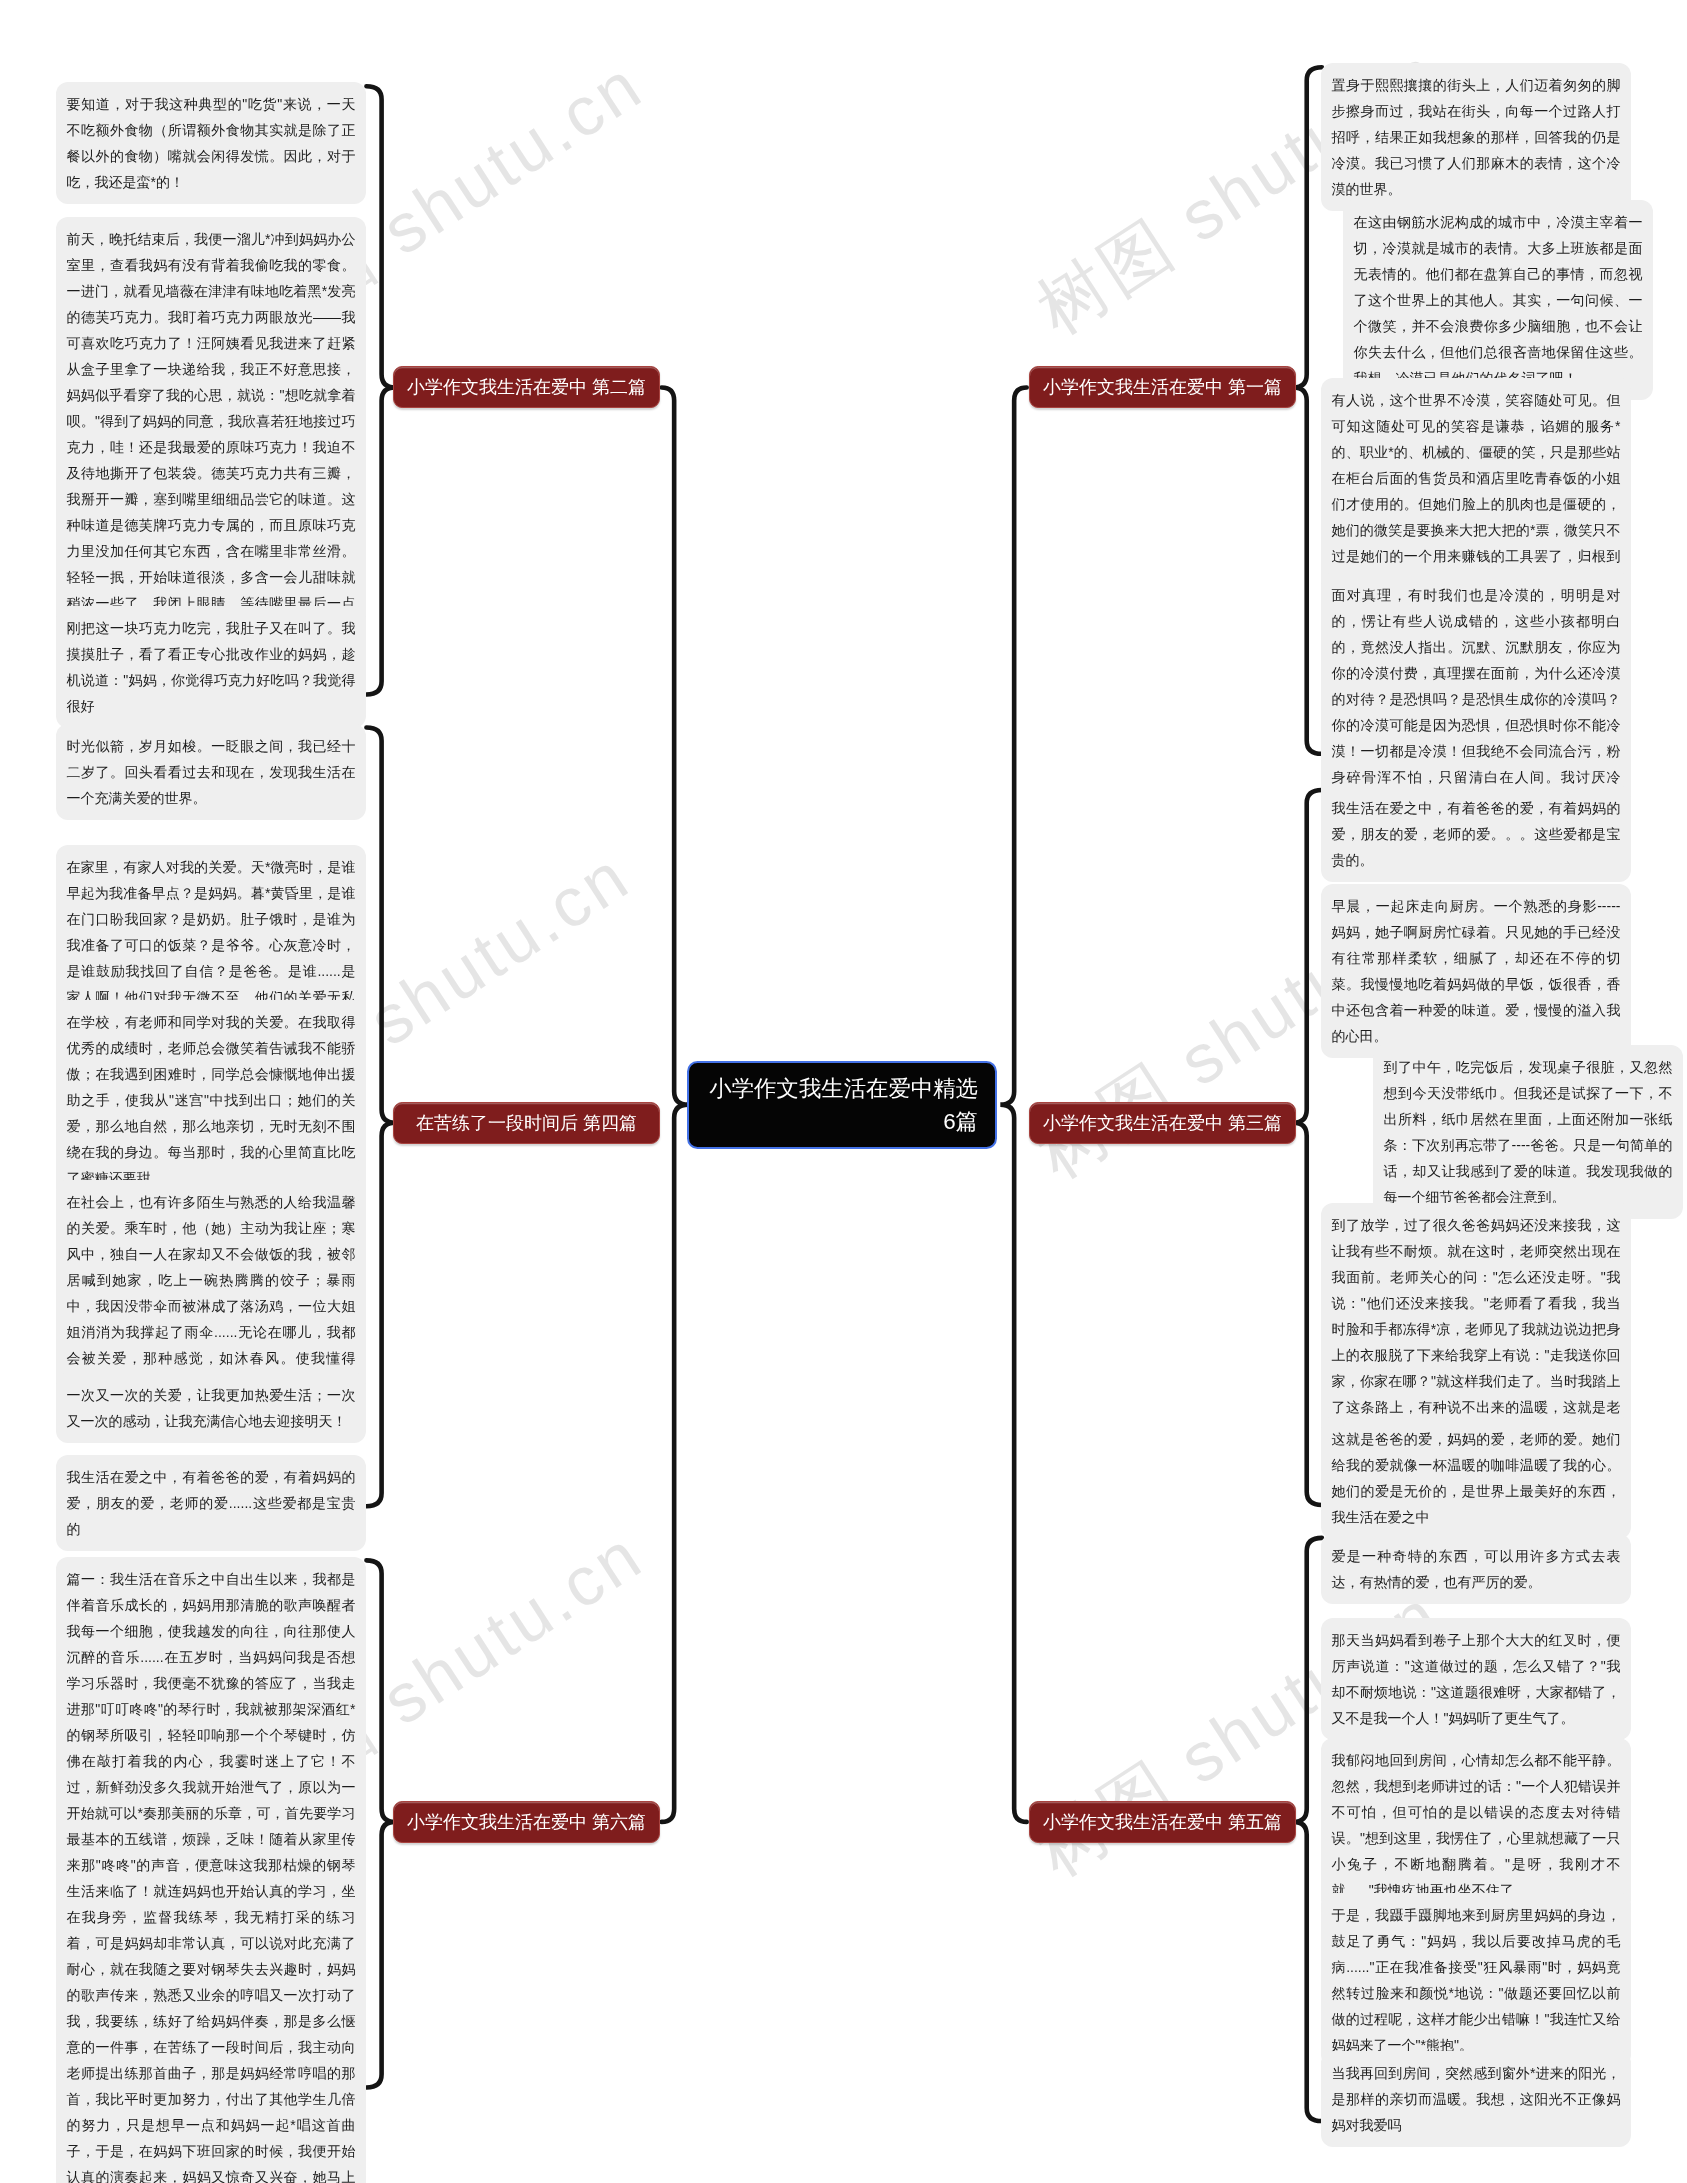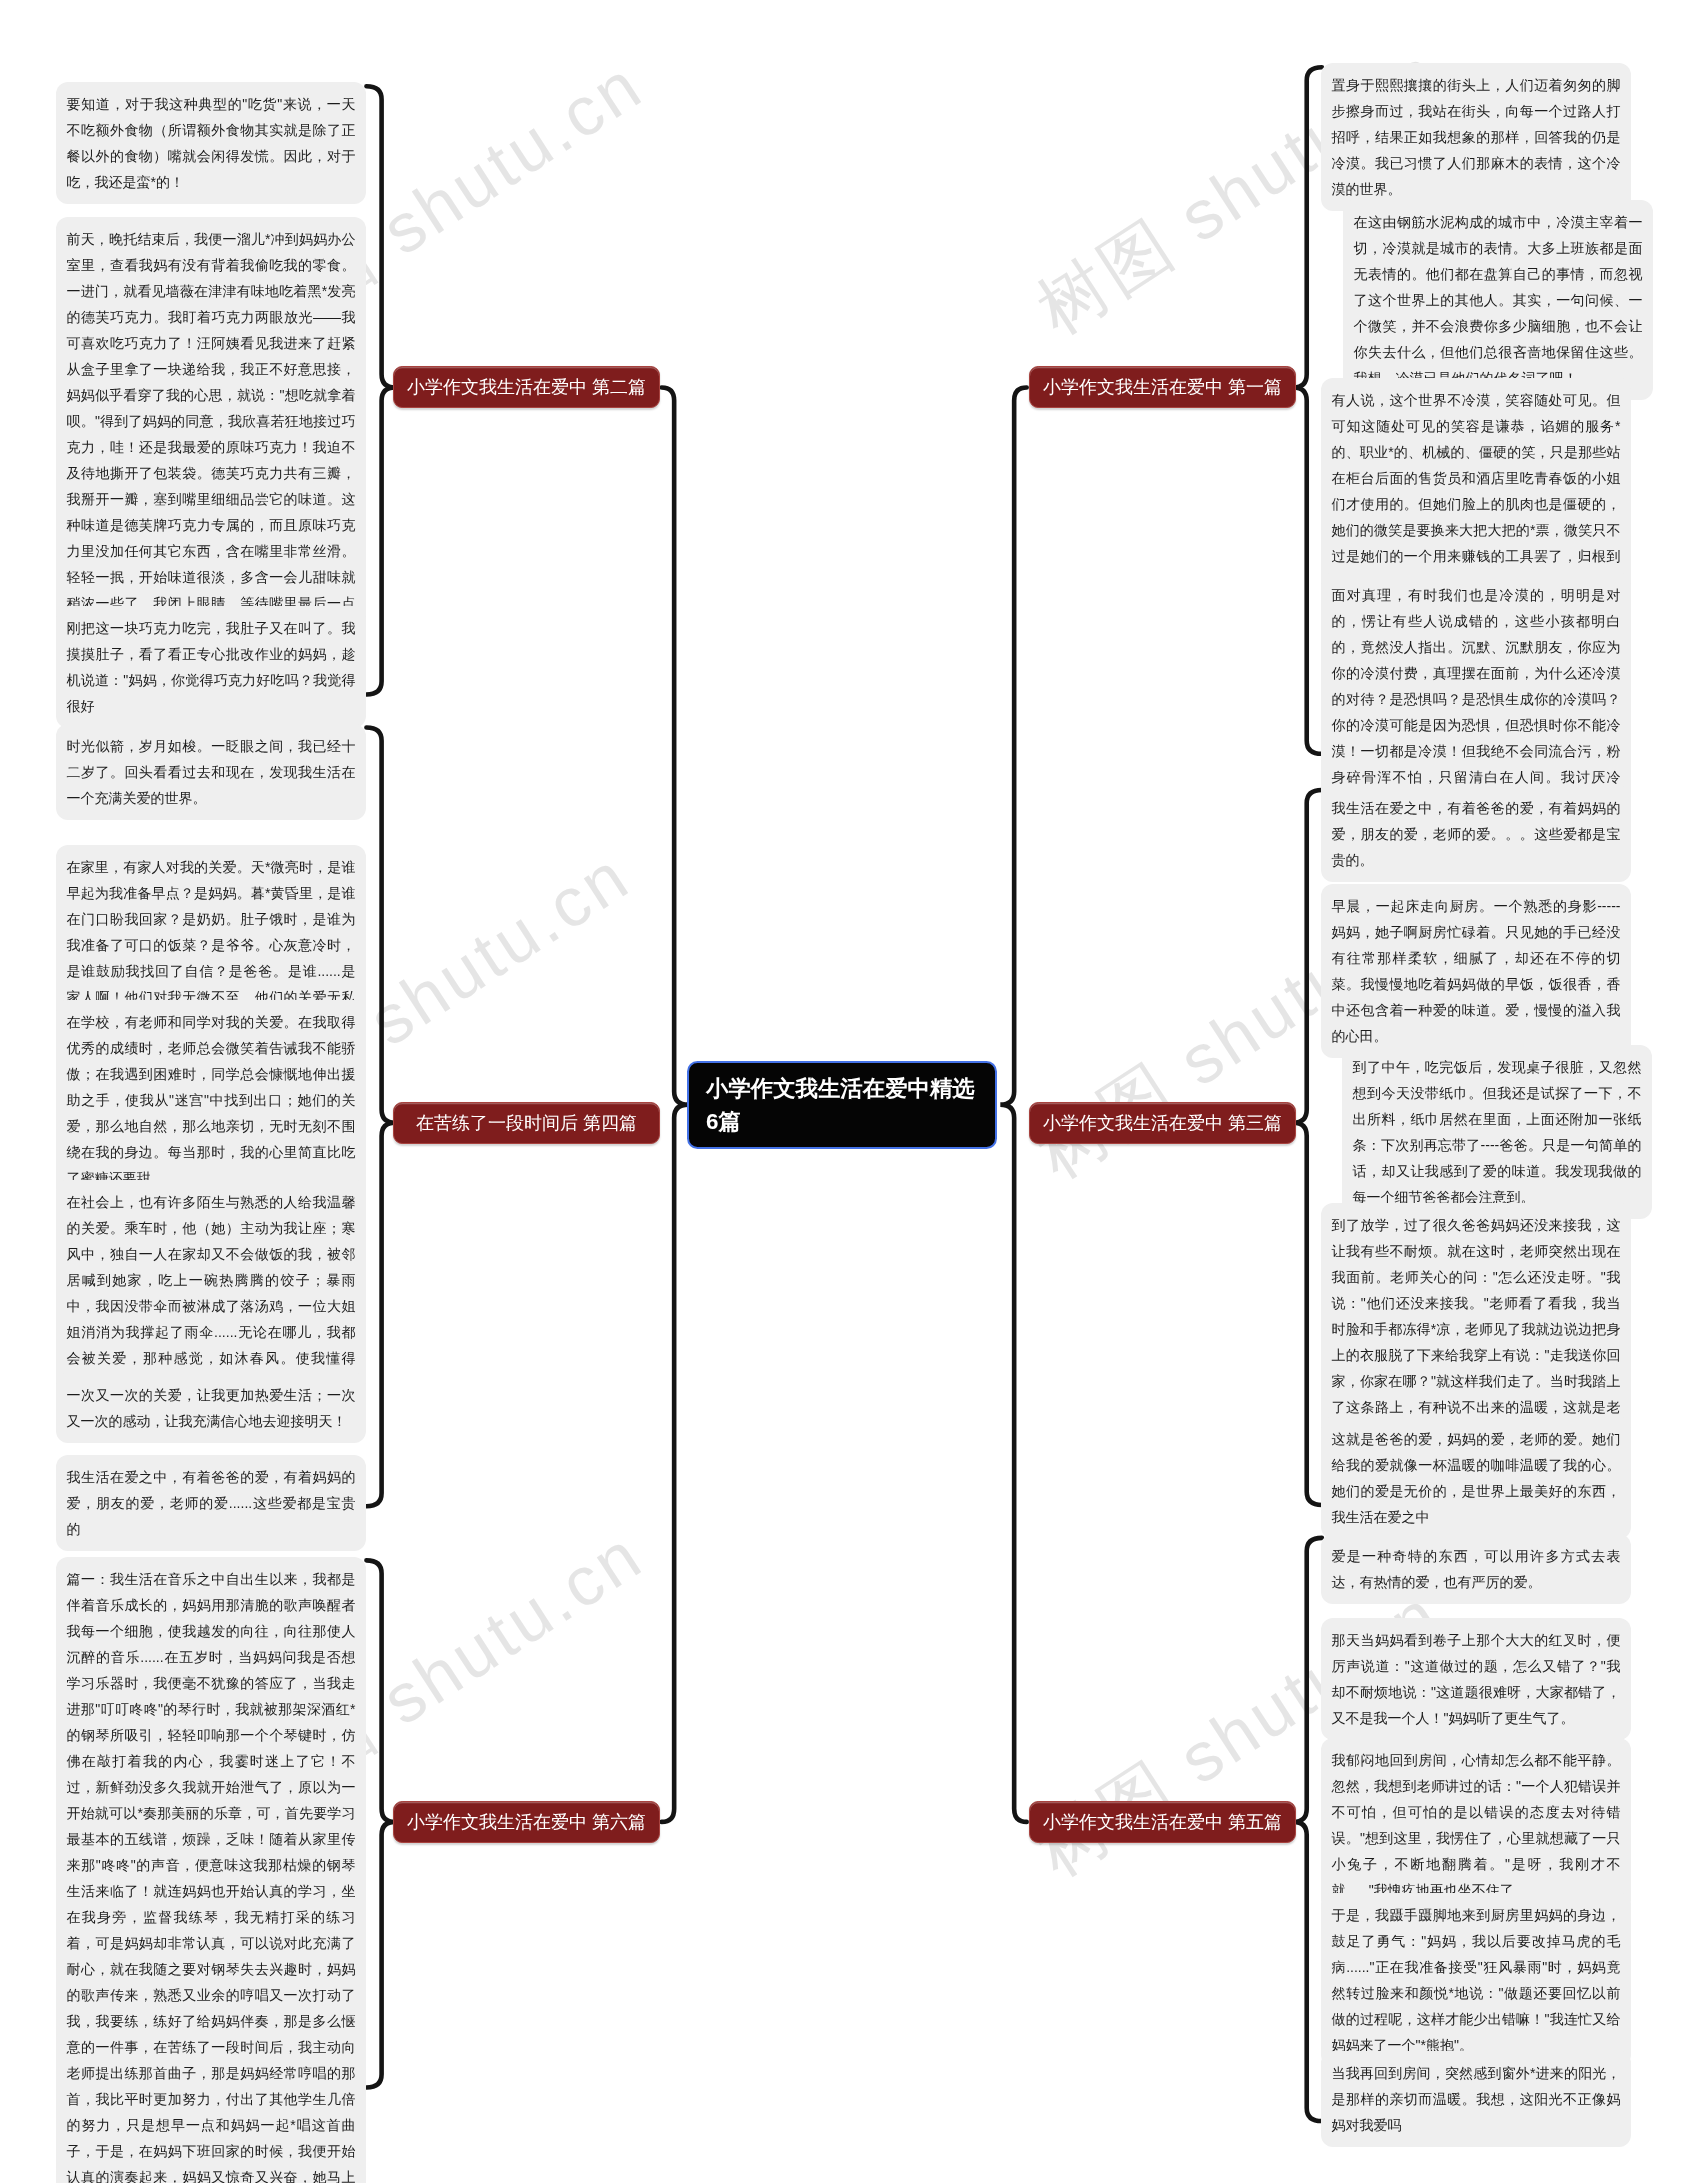--- a/index.html
+++ b/index.html
@@ -14,22 +14,22 @@
   .blabel{
     position:absolute;width:267px;height:42px;box-sizing:border-box;
     background:#7f1d1d;border:1.3px solid #a8423e;border-radius:9.2px;
     color:#ffffff;font-size:18px;display:flex;align-items:center;justify-content:center;
     box-shadow:inset 0 1.3px 0 rgba(255,255,255,.28),0 1.3px 2px rgba(0,0,0,.18);
     white-space:nowrap;
   }
   .center-node{
     position:absolute;left:687px;top:1061px;width:310px;height:88px;box-sizing:border-box;
     background:#050505;border:2.6px solid #4472e8;border-radius:10.5px;
-    color:#ffffff;font-size:22.4px;line-height:33px;text-align:left;
-    display:flex;align-items:center;justify-content:center;padding:0 17px;font-weight:bold;
+    color:#ffffff;font-size:22.4px;line-height:33px;text-align:right;
+    display:flex;align-items:center;justify-content:center;padding:0 17px;
   }
   .watermark{
     position:absolute;font-size:69px;color:#cccccc;opacity:.5;
     transform:rotate(-33deg);white-space:nowrap;pointer-events:none;letter-spacing:4px;
   }
   #braces{position:absolute;left:0;top:0;}
 </style>
 </head>
 <body>
 
@@ -61,21 +61,21 @@
       <div class="tblock" style="left: 1343px; top: 200px;">在这由钢筋水泥构成的城市中，冷漠主宰着一切，冷漠就是城市的表情。大多上班族都是面无表情的。他们都在盘算自己的事情，而忽视了这个世界上的其他人。其实，一句问候、一个微笑，并不会浪费你多少脑细胞，也不会让你失去什么，但他们总很吝啬地保留住这些。我想，冷漠已是他们的代名词了吧！</div>
       <div class="tblock" style="left: 1321px; top: 378px;">有人说，这个世界不冷漠，笑容随处可见。但可知这随处可见的笑容是谦恭，谄媚的服务*的、职业*的、机械的、僵硬的笑，只是那些站在柜台后面的售货员和酒店里吃青春饭的小姐们才使用的。但她们脸上的肌肉也是僵硬的，她们的微笑是要换来大把大把的*票，微笑只不过是她们的一个用来赚钱的工具罢了，归根到底，她们也是冷漠的。</div>
       <div class="tblock" style="left: 1321px; top: 573px;">面对真理，有时我们也是冷漠的，明明是对的，愣让有些人说成错的，这些小孩都明白的，竟然没人指出。沉默、沉默朋友，你应为你的冷漠付费，真理摆在面前，为什么还冷漠的对待？是恐惧吗？是恐惧生成你的冷漠吗？你的冷漠可能是因为恐惧，但恐惧时你不能冷漠！一切都是冷漠！但我绝不会同流合污，粉身碎骨浑不怕，只留清白在人间。我讨厌冷漠，我讨厌为自己而冷漠、为赚钱而冷漠、</div>
       <div class="blabel" style="left: 393px; top: 366px;">小学作文我生活在爱中 第二篇</div>
       <div class="tblock" style="left: 56px; top: 82px;">要知道，对于我这种典型的"吃货"来说，一天不吃额外食物（所谓额外食物其实就是除了正餐以外的食物）嘴就会闲得发慌。因此，对于吃，我还是蛮*的！</div>
       <div class="tblock" style="left: 56px; top: 217px;">前天，晚托结束后，我便一溜儿*冲到妈妈办公室里，查看我妈有没有背着我偷吃我的零食。一进门，就看见墙薇在津津有味地吃着黑*发亮的德芙巧克力。我盯着巧克力两眼放光——我可喜欢吃巧克力了！汪阿姨看见我进来了赶紧从盒子里拿了一块递给我，我正不好意思接，妈妈似乎看穿了我的心思，就说："想吃就拿着呗。"得到了妈妈的同意，我欣喜若狂地接过巧克力，哇！还是我最爱的原味巧克力！我迫不及待地撕开了包装袋。德芙巧克力共有三瓣，我掰开一瓣，塞到嘴里细细品尝它的味道。这种味道是德芙牌巧克力专属的，而且原味巧克力里没加任何其它东西，含在嘴里非常丝滑。轻轻一抿，开始味道很淡，多含一会儿甜味就稍浓一些了。我闭上眼睛，等待嘴里最后一点儿甜味在我的口腔弥散、慢慢消释，又忍不住再细细回味，感觉嘴巴还有一种甜苦相掺的奇妙味道。紧接着是享受第二瓣、三瓣的美味！</div>
       <div class="tblock" style="left: 56px; top: 606px;">刚把这一块巧克力吃完，我肚子又在叫了。我摸摸肚子，看了看正专心批改作业的妈妈，趁机说道："妈妈，你觉得巧克力好吃吗？我觉得很好</div>
       <div class="blabel" style="left: 1029px; top: 1102px;">小学作文我生活在爱中 第三篇</div>
       <div class="tblock" style="left: 1321px; top: 786px;">我生活在爱之中，有着爸爸的爱，有着妈妈的爱，朋友的爱，老师的爱。。。这些爱都是宝贵的。</div>
       <div class="tblock" style="left: 1321px; top: 884px;">早晨，一起床走向厨房。一个熟悉的身影-----妈妈，她子啊厨房忙碌着。只见她的手已经没有往常那样柔软，细腻了，却还在不停的切菜。我慢慢地吃着妈妈做的早饭，饭很香，香中还包含着一种爱的味道。爱，慢慢的溢入我的心田。</div>
-      <div class="tblock" style="left: 1342px; top: 1045px;">到了中午，吃完饭后，发现桌子很脏，又忽然想到今天没带纸巾。但我还是试探了一下，不出所料，纸巾居然在里面，上面还附加一张纸条：下次别再忘带了----爸爸。只是一句简单的话，却又让我感到了爱的味道。我发现我做的每一个细节爸爸都会注意到。</div>
+      <div class="tblock" style="left: 1373px; top: 1045px;">到了中午，吃完饭后，发现桌子很脏，又忽然想到今天没带纸巾。但我还是试探了一下，不出所料，纸巾居然在里面，上面还附加一张纸条：下次别再忘带了----爸爸。只是一句简单的话，却又让我感到了爱的味道。我发现我做的每一个细节爸爸都会注意到。</div>
       <div class="tblock" style="left: 1321px; top: 1203px;">到了放学，过了很久爸爸妈妈还没来接我，这让我有些不耐烦。就在这时，老师突然出现在我面前。老师关心的问："怎么还没走呀。"我说："他们还没来接我。"老师看了看我，我当时脸和手都冻得*凉，老师见了我就边说边把身上的衣服脱了下来给我穿上有说："走我送你回家，你家在哪？"就这样我们走了。当时我踏上了这条路上，有种说不出来的温暖，这就是老师的爱。</div>
       <div class="tblock" style="left: 1321px; top: 1417px;">这就是爸爸的爱，妈妈的爱，老师的爱。她们给我的爱就像一杯温暖的咖啡温暖了我的心。她们的爱是无价的，是世界上最美好的东西，我生活在爱之中</div>
       <div class="blabel" style="left: 393px; top: 1102px;">在苦练了一段时间后 第四篇</div>
       <div class="tblock" style="left: 56px; top: 724px;">时光似箭，岁月如梭。一眨眼之间，我已经十二岁了。回头看看过去和现在，发现我生活在一个充满关爱的世界。</div>
       <div class="tblock" style="left: 56px; top: 827px; margin-top: 18px;">在家里，有家人对我的关爱。天*微亮时，是谁早起为我准备早点？是妈妈。暮*黄昏里，是谁在门口盼我回家？是奶奶。肚子饿时，是谁为我准备了可口的饭菜？是爷爷。心灰意冷时，是谁鼓励我找回了自信？是爸爸。是谁......是家人啊！他们对我无微不至。他们的关爱无私又伟大，像一股清泉流进我的心窝。</div>
       <div class="tblock" style="left: 56px; top: 1000px;">在学校，有老师和同学对我的关爱。在我取得优秀的成绩时，老师总会微笑着告诫我不能骄傲；在我遇到困难时，同学总会慷慨地伸出援助之手，使我从"迷宫"中找到出口；她们的关爱，那么地自然，那么地亲切，无时无刻不围绕在我的身边。每当那时，我的心里简直比吃了蜜糖还要甜。</div>
       <div class="tblock" style="left: 56px; top: 1180px;">在社会上，也有许多陌生与熟悉的人给我温馨的关爱。乘车时，他（她）主动为我让座；寒风中，独自一人在家却又不会做饭的我，被邻居喊到她家，吃上一碗热腾腾的饺子；暴雨中，我因没带伞而被淋成了落汤鸡，一位大姐姐消消为我撑起了雨伞......无论在哪儿，我都会被关爱，那种感觉，如沐春风。使我懂得了：关爱原来不需要太多理由。</div>
       <div class="tblock" style="left: 56px; top: 1373px;">一次又一次的关爱，让我更加热爱生活；一次又一次的感动，让我充满信心地去迎接明天！</div>
       <div class="tblock" style="left: 56px; top: 1455px;">我生活在爱之中，有着爸爸的爱，有着妈妈的爱，朋友的爱，老师的爱......这些爱都是宝贵的</div>
       <div class="blabel" style="left: 1029px; top: 1801px;">小学作文我生活在爱中 第五篇</div>

